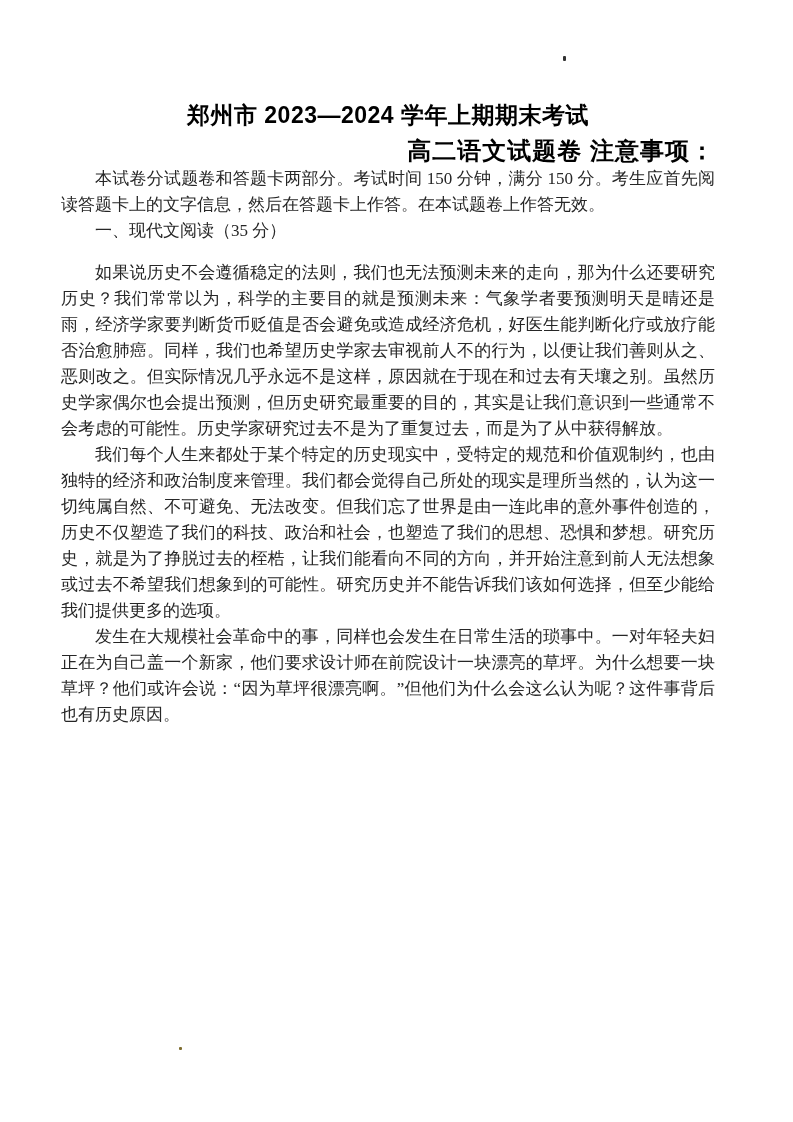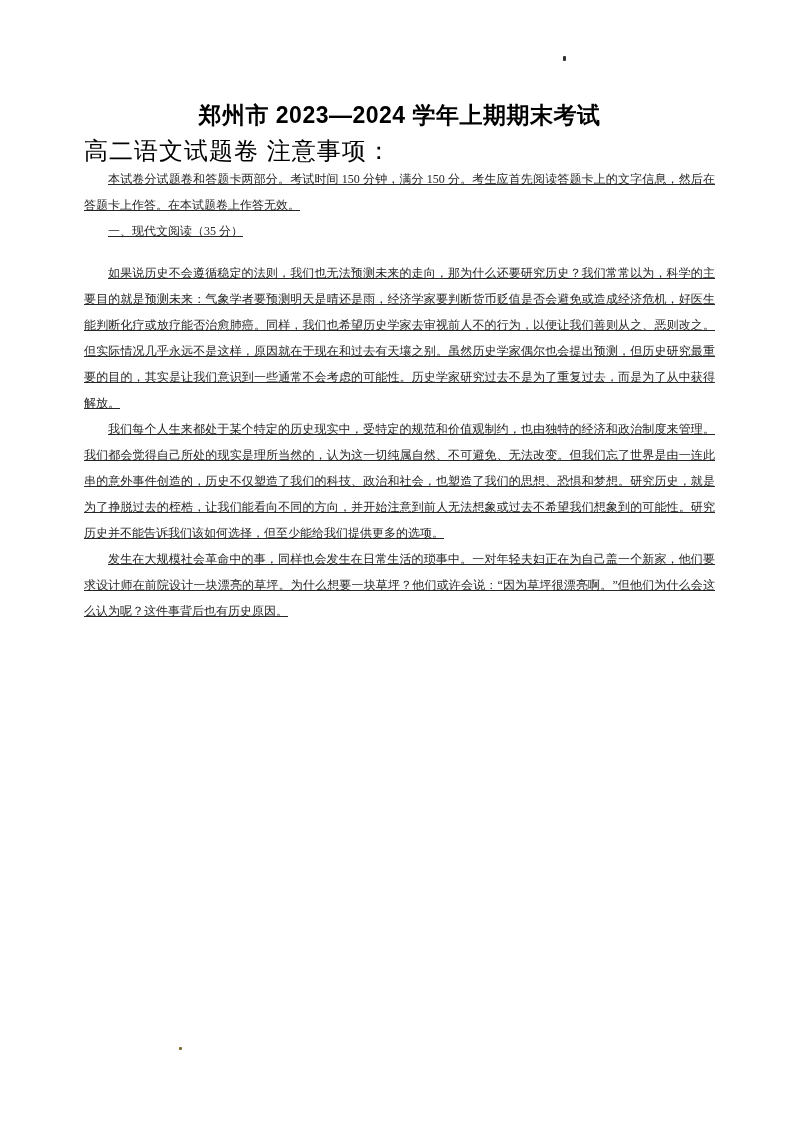--- a/index.html
+++ b/index.html
@@ -9,50 +9,49 @@
     font-family: "Liberation Serif", serif;
     color: #262626;
   }
   .page {
     position: relative;
     width: 793px; height: 1122px;
     overflow: hidden;
     background: #ffffff;
   }
   .content {
-    margin: 0 78px 0 84px; 
+    margin: 0 78px 0 61px; 
   }
   .title-1 {
     margin: 100px 0 0 0;
     text-align: center;
     font-family: "Liberation Sans", sans-serif;
     font-weight: 700;
     font-size: 23px;
     line-height: 30px;
     color: #000000;
     letter-spacing: 0.5px;
   }
   .title-2 {
     margin: 6px 0 0 0;
-    text-align: left;
+    text-align: right;
     font-family: "Liberation Sans", sans-serif;
-    font-weight: 400;
+    font-weight: 700;
     font-size: 24px;
     line-height: 30px;
     color: #000000;
     letter-spacing: 1px;
   }
   p.body-text {
     margin: 0;
-    font-size: 12px;
+    font-size: 17px;
     line-height: 26px;
     text-align: justify;
     text-indent: 2em;
     color: #262626;
-    text-decoration: underline;
   }
   .notice { margin-top: 14px; }
   .section-heading {
     margin-top: 20px;
     text-align: left;
   }
   .subsection-heading {
     text-align: left;
   }
   .passage { margin-top: 16px; }

